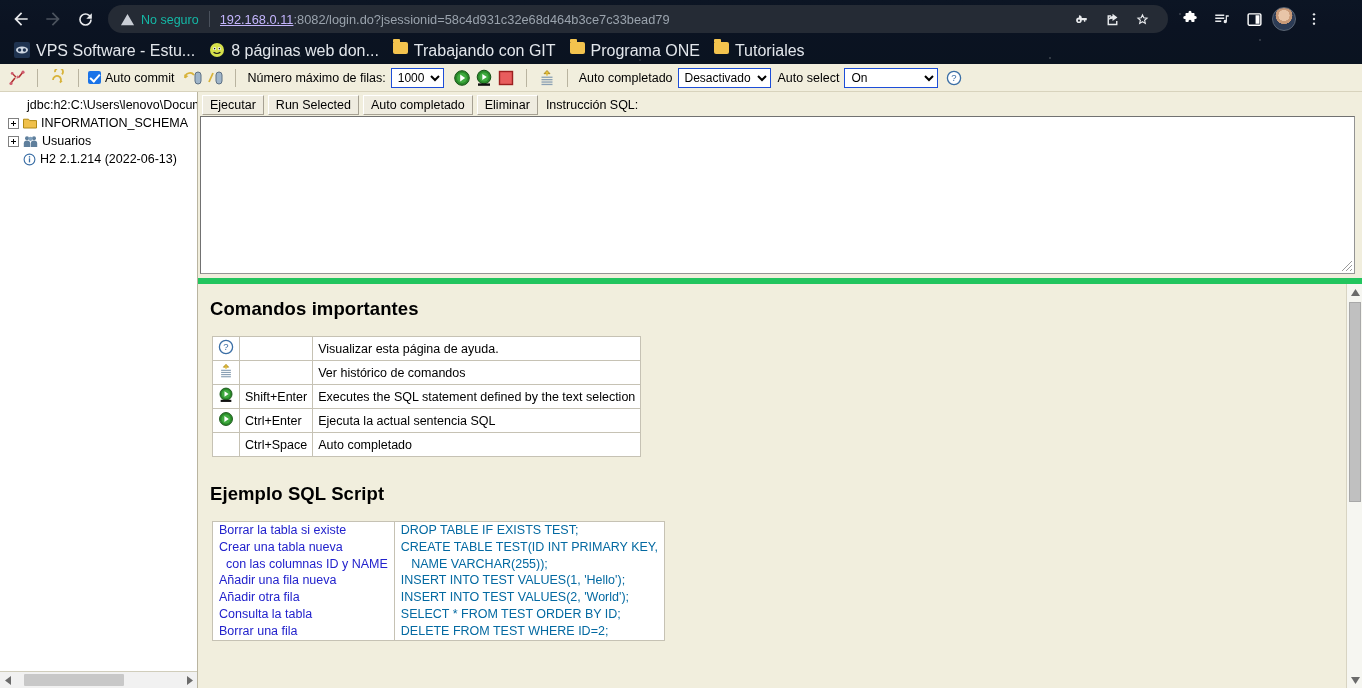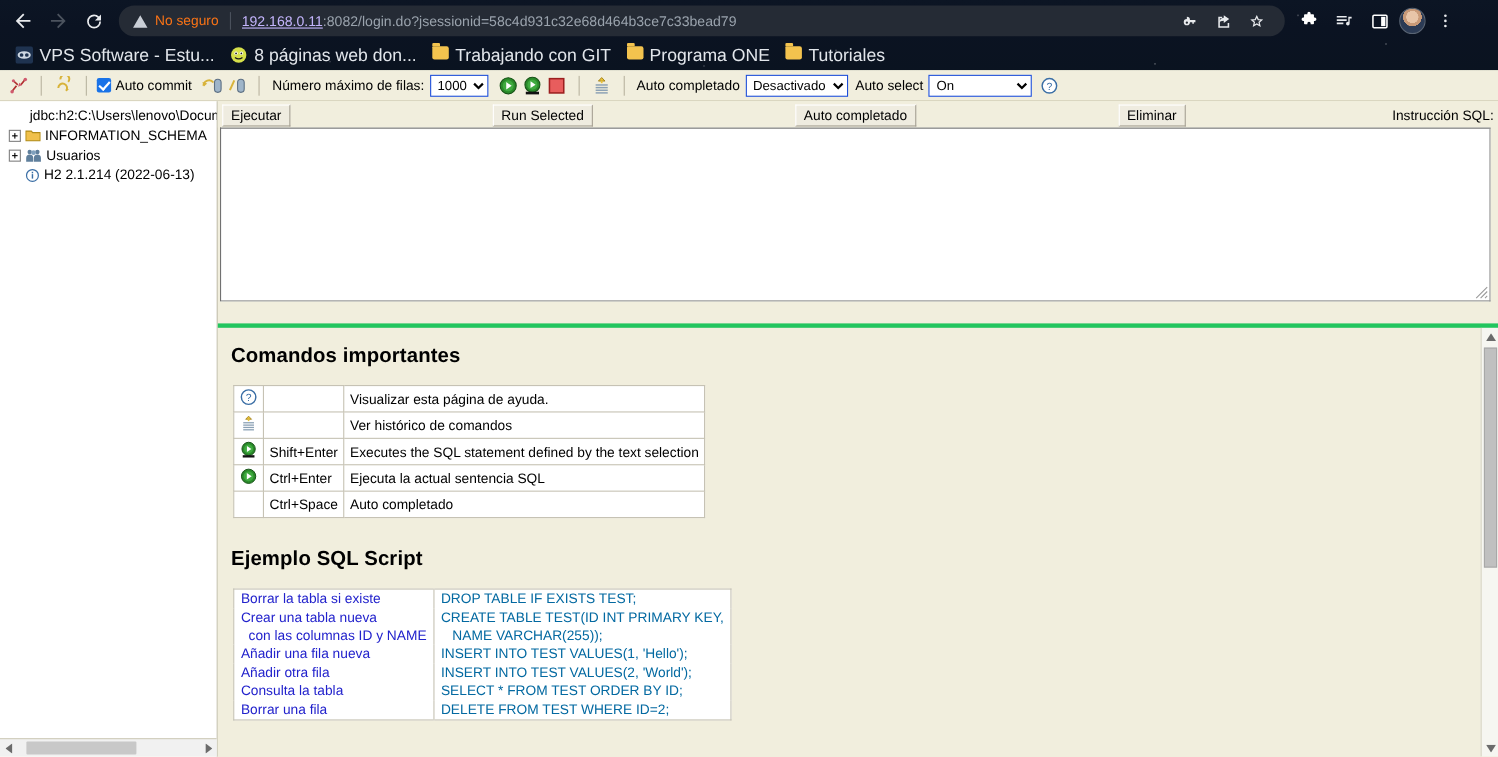--- a/index.html
+++ b/index.html
@@ -50,23 +50,23 @@
     background: #252b35;
     border-radius: 14px;
     display: flex;
     align-items: center;
     padding: 0 12px;
     margin: 0 8px 0 6px;
     min-width: 0;
     max-width: 1060px;
   }
   .security-chip {
-    display: flex; align-items: center; gap: 6px;
-    flex: 0 0 auto;
-    color: #f97316;
+    display: flex; align-items: flex-end; gap: 6px;
+    flex: 0 0 auto;
+    color: #14b8a6;
     font-size: 12.5px;
   }
   .omni-sep {
     width: 1px; height: 16px;
     background: #4a515c;
     margin: 0 10px;
     flex: 0 0 auto;
   }
   .url-text {
     font-size: 12.8px;
@@ -264,21 +264,20 @@
     position: relative;
   }
   .cmd-row {
     height: 24px;
     display: flex;
     align-items: center;
     gap: 4px;
     padding: 1px 4px 0 4px;
     background: #f1eedd;
     font-size: 12.5px;
-    justify-content: space-between;
   }
   .h2-btn {
     font-family: "Liberation Sans", sans-serif;
     font-size: 12.5px;
     background: #efece0;
     border: 1px solid #a6a193;
     border-top-color: #ffffff;
     border-left-color: #ffffff;
     padding: 2px 7px;
     line-height: 14px;
@@ -304,24 +303,24 @@
   .resize-grip {
     position: absolute;
     right: 1px; bottom: 1px;
     width: 13px; height: 13px;
     pointer-events: none;
   }
 
   .lower {
     flex: 1 1 auto;
     background: #f1eedd;
-    border-top: 4px solid #22c55e;
+    border-top: 6px solid #22c55e;
     position: relative;
     overflow: hidden;
-    margin-top: 20px;
+    margin-top: 4px;
   }
   .lower-inner { padding: 14px 0 0 12px; }
 
   h2.sec {
     font-size: 18.5px;
     font-weight: bold;
     color: #000;
     margin: 0 0 16px 0;
     letter-spacing: 0.1px;
   }

